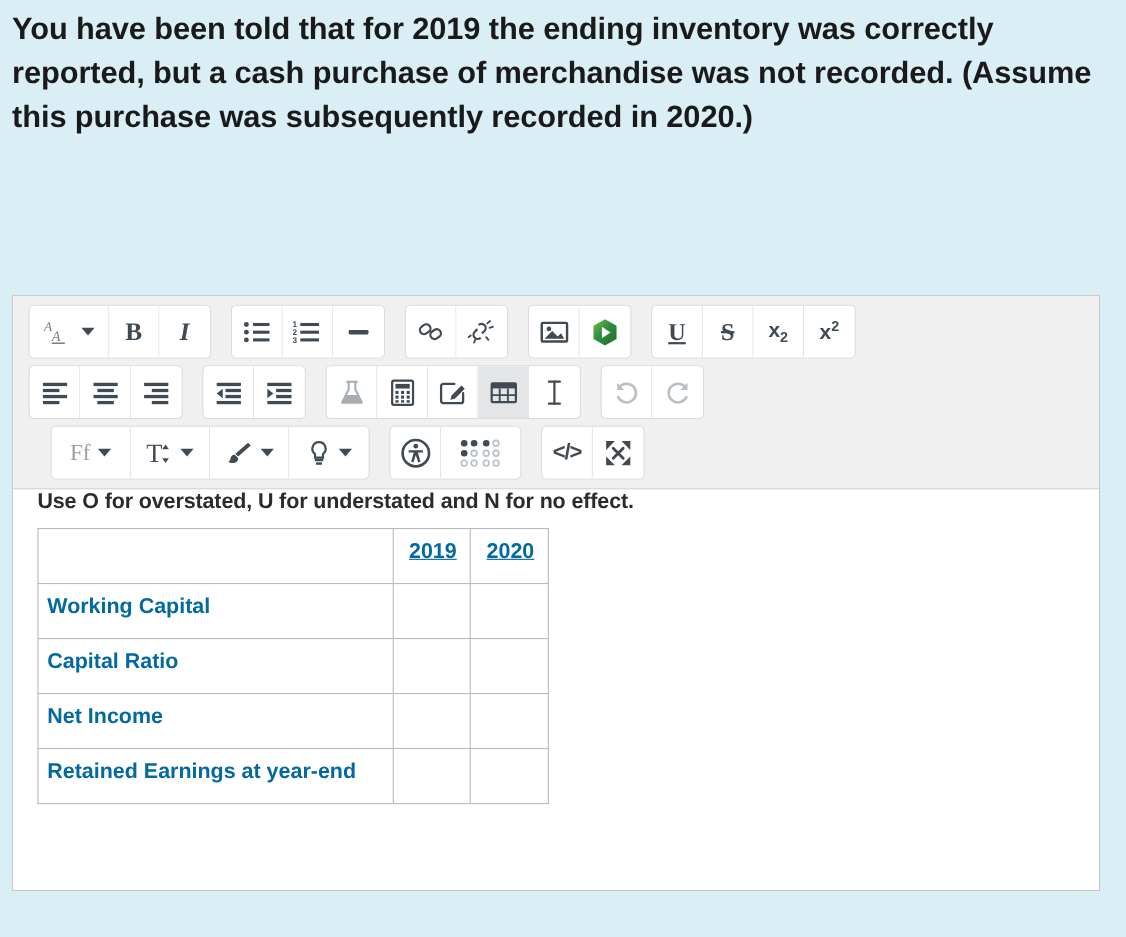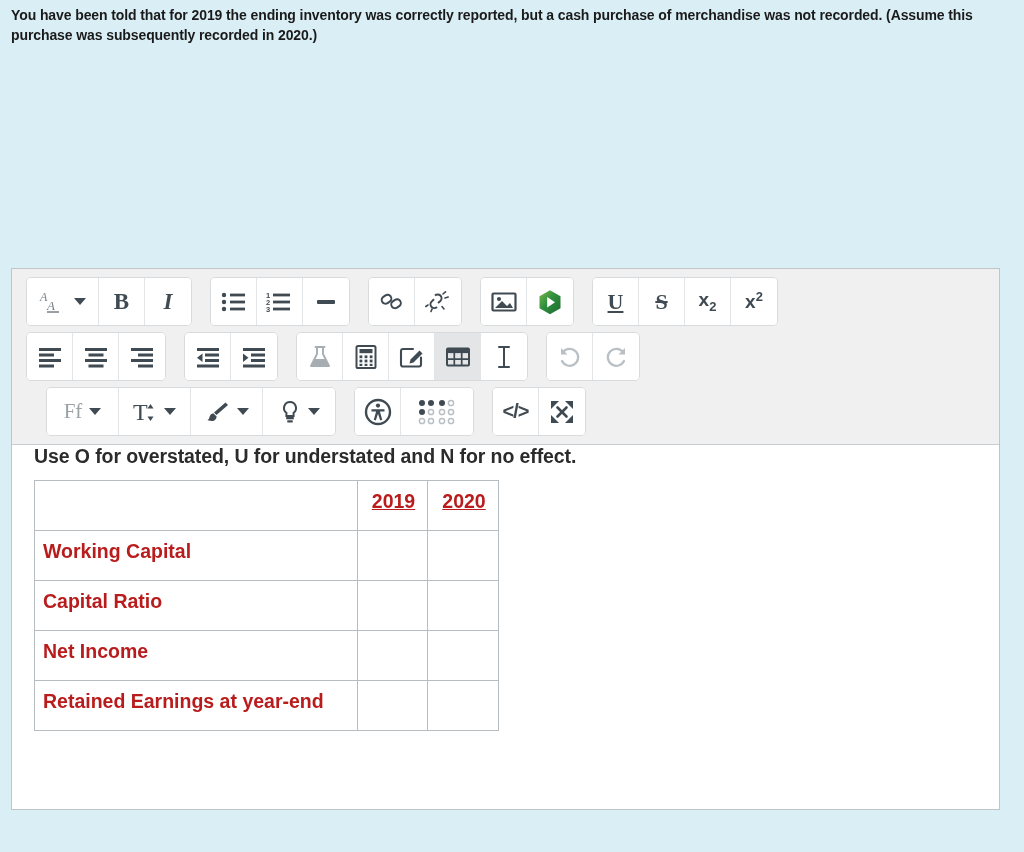--- a/index.html
+++ b/index.html
@@ -7,21 +7,21 @@
     margin: 0; padding: 0;
     width: 1024px; height: 852px;
     background: #daeef5;
     font-family: "Liberation Sans", sans-serif;
     overflow: hidden;
   }
 
   
   #prompt {
     padding: 6px 14px 0 11px;
-    font-size: 14px;
+    font-size: 28px;
     font-weight: bold;
     color: #1a1a1a;
     line-height: 1.42;
     letter-spacing: -0.1px;
   }
   #prompt p { margin: 0; }
 
   
   #editor {
     position: absolute;
@@ -92,21 +92,21 @@
   }
   table.answers {
     border-collapse: collapse;
     margin-left: 8px;
     table-layout: fixed;
   }
   table.answers td {
     border: 1px solid #b7bcc0;
     font-size: 19.5px;
     font-weight: bold;
-    color: #b91c1c;
+    color: #0369a1;
     padding: 9px 6px 9px 8px;
     vertical-align: top;
     height: 50px;
   }
   td.c-label { width: 323px; }
   td.c-2019 { width: 70px; text-align: center; }
   td.c-2020 { width: 71px; text-align: center; }
   td.hdr { text-align: center; }
   td.hdr span { text-decoration: underline; }
   td.empty { }

